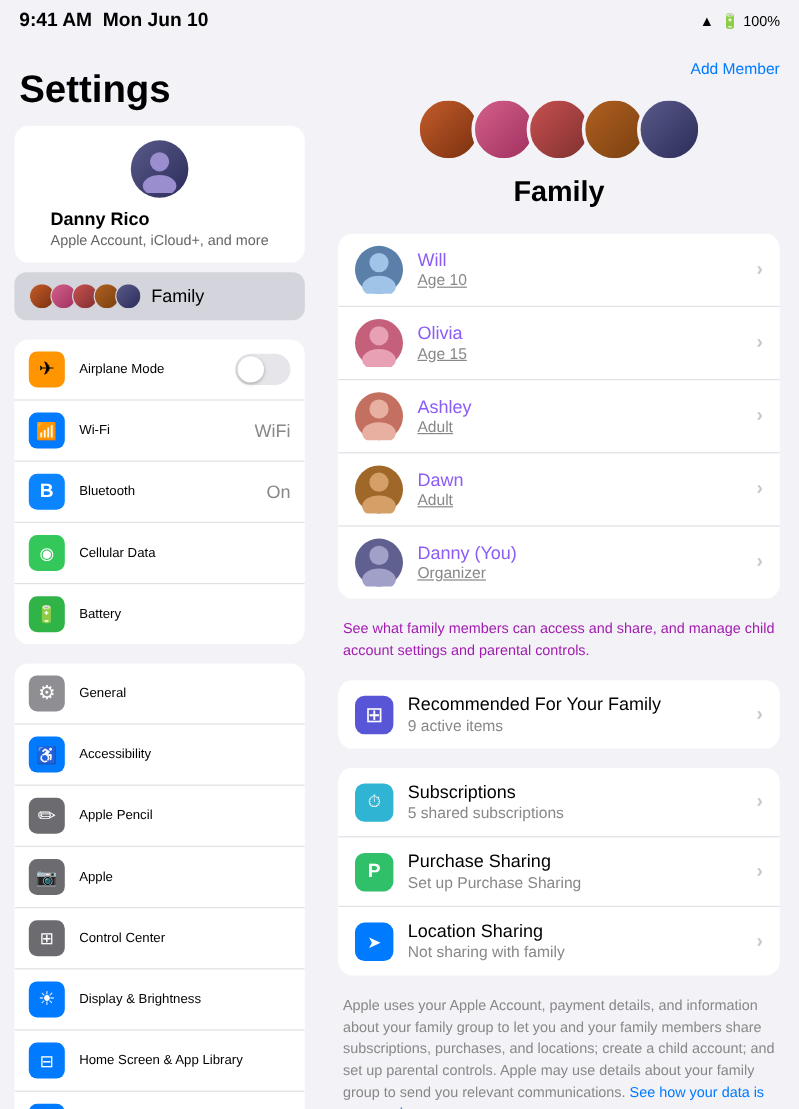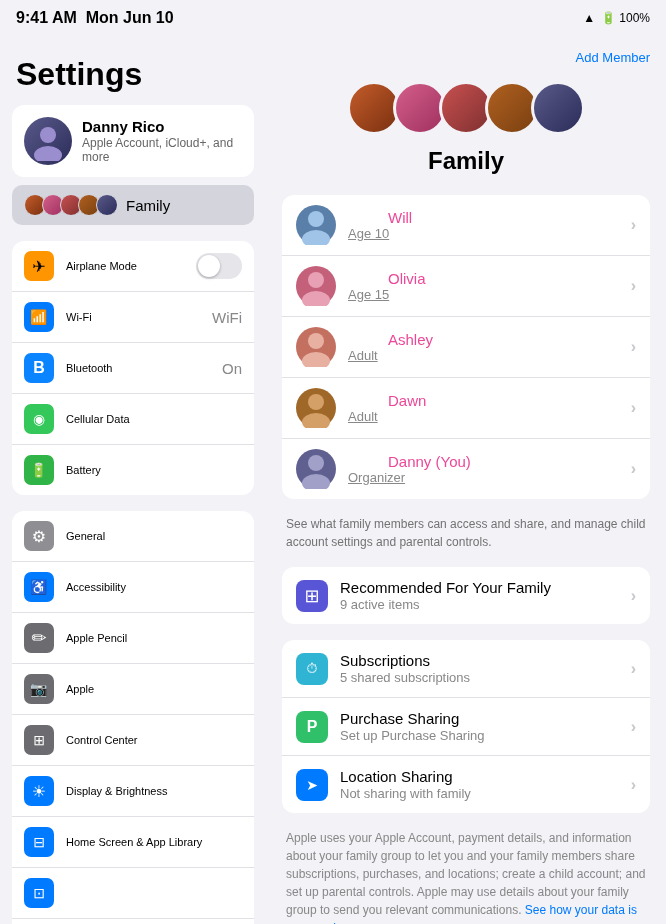--- a/index.html
+++ b/index.html
@@ -54,20 +54,21 @@
 
     
     .profile-card {
       margin: 0 12px 8px 12px;
       background: #fff;
       border-radius: 12px;
       padding: 12px;
       display: flex;
       align-items: center;
       gap: 10px;
+      flex-direction: column;
     }
     .profile-avatar {
       width: 48px;
       height: 48px;
       border-radius: 50%;
       background: linear-gradient(135deg, #4a4a6a 0%, #2c2c4a 100%);
       flex-shrink: 0;
       display: flex;
       align-items: center;
       justify-content: center;
@@ -223,31 +224,31 @@
       width: 40px;
       height: 40px;
       border-radius: 50%;
       flex-shrink: 0;
       display: flex;
       align-items: center;
       justify-content: center;
       font-size: 20px;
     }
     .member-info { flex: 1; }
-    .member-name { font-size: 15px; font-weight: 500; color: #ec4899; margin-left: 40px; }
+    .member-name { font-size: 15px; font-weight: 500; color: #8b5cf6; }
     .member-sub { font-size: 13px; color: #888; text-decoration: underline; }
     .chevron {
       color: #c7c7cc;
       font-size: 16px;
       font-weight: 600;
     }
 
     .family-note {
       font-size: 12px;
-      color: #737373;
+      color: #a21caf;
       line-height: 1.5;
       padding: 0 4px 16px 4px;
     }
 
     
     .feature-card {
       background: #fff;
       border-radius: 12px;
       margin-bottom: 16px;
       overflow: hidden;

